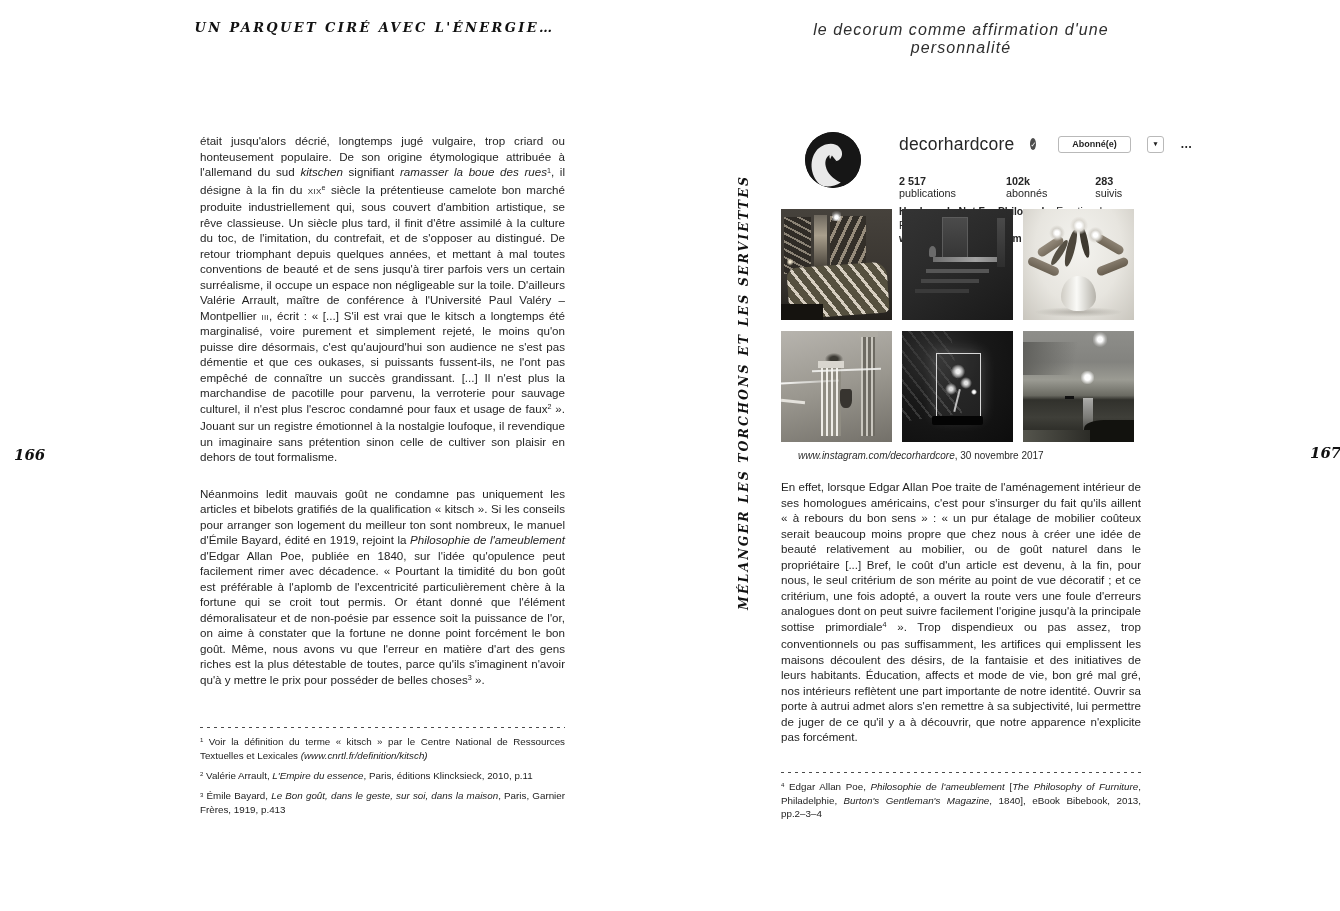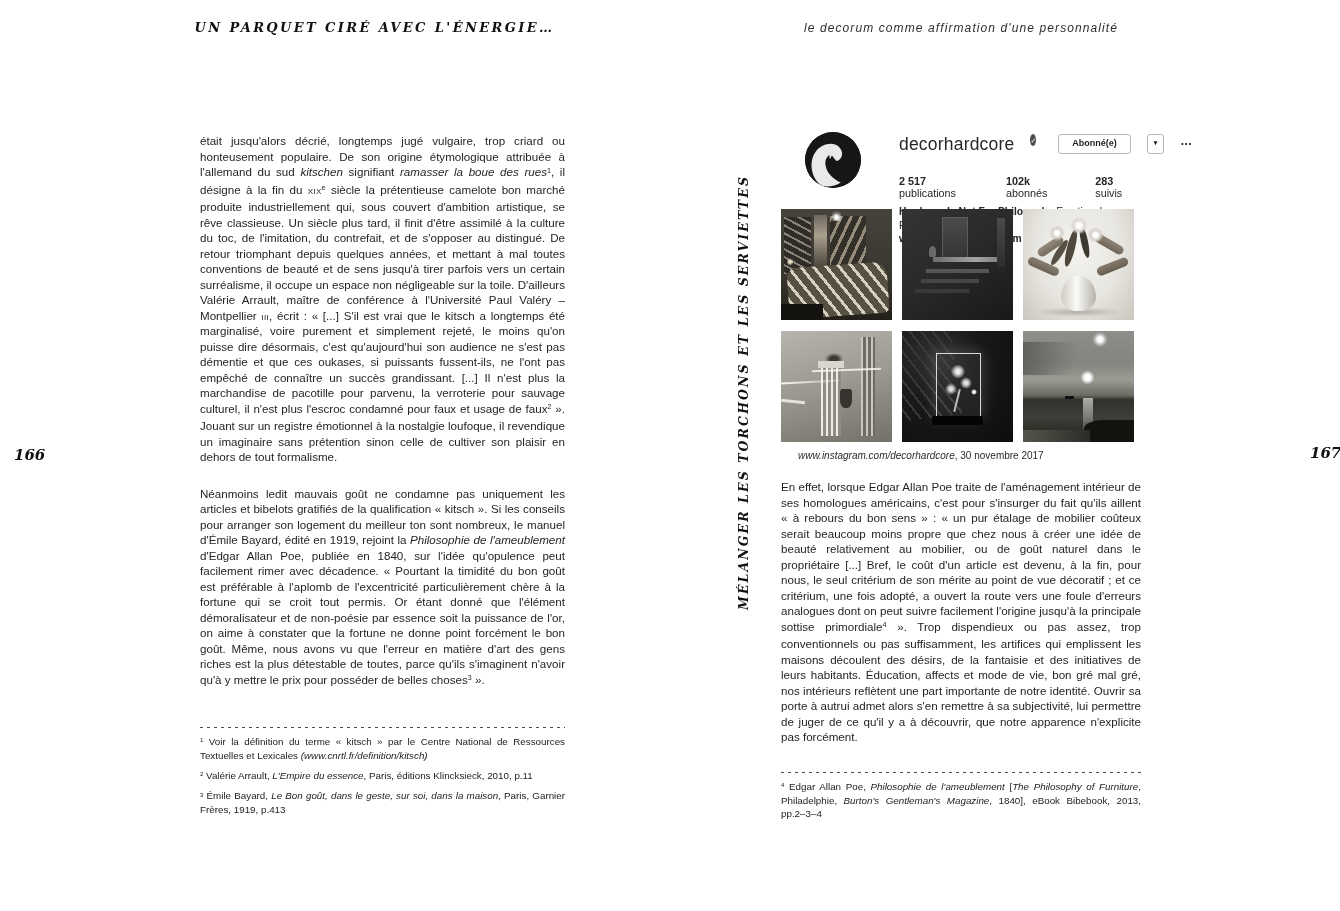--- a/index.html
+++ b/index.html
@@ -9,21 +9,21 @@
   
   .it{font-style:italic}
   .sup{font-size:.62em;position:relative;top:-.45em}
   .sc{font-variant:small-caps;letter-spacing:.3px}
 
   
   .hdr-left{position:absolute;left:192px;top:20px;width:365px;text-align:center;
     font-family:"DejaVu Serif",serif;font-style:italic;font-weight:700;font-size:13px;
     letter-spacing:2.4px;color:#111;}
   .hdr-right{position:absolute;left:781px;top:21px;width:360px;text-align:center;
-    font-style:italic;font-size:12px;letter-spacing:1.1px;color:#2e2e2e;}
+    font-style:italic;font-size:16px;letter-spacing:1.1px;color:#2e2e2e;}
 
   .pagenum{position:absolute;font-family:"DejaVu Serif",serif;font-style:italic;
     font-weight:700;font-size:15px;color:#111;}
   .pn-left{left:14px;top:446px;}
   .pn-right{left:1302px;top:444px;margin-left:8px;}
 
   
   .spine{position:absolute;left:589px;top:447px;width:310px;height:16px;text-align:center;
     transform:rotate(-90deg);font-family:"DejaVu Serif",serif;font-style:italic;font-weight:700;
     font-size:12.5px;letter-spacing:2.1px;white-space:nowrap;color:#111;}
@@ -44,21 +44,21 @@
   .fn-left{left:200px;top:736px;width:365px;}
   .fn-right{left:781px;top:781px;width:360px;}
   .fn{margin:0 0 7px 0;}
 
   
   .ig-profile{position:absolute;left:781px;top:130px;width:360px;height:72px;color:#262626;}
   .ig-avatar{position:absolute;left:24px;top:2px;width:56px;height:56px;border-radius:50%;
     overflow:hidden;background:#161616;}
   .ig-avatar svg{display:block;width:100%;height:100%;}
   .ig-info{position:absolute;left:118px;top:4px;width:242px;}
-  .ig-row1{display:flex;gap:16px;height:20px;}
+  .ig-row1{display:flex;align-items:center;gap:16px;height:20px;}
   .ig-username{font-size:17.5px;font-weight:400;color:#262626;letter-spacing:.2px;}
   .ig-verified{display:inline-flex;align-items:center;justify-content:center;width:12px;height:12px;
     border-radius:50%;background:#4d4d4d;color:#fff;font-size:7px;line-height:1;}
   .ig-btn{font-size:9px;font-weight:700;border:1px solid #b9b9b9;border-radius:3px;
     padding:2.5px 13px;color:#1f1f1f;background:#fff;margin-left:6px;cursor:default;}
   .ig-btn-chev{font-size:7px;font-weight:700;border:1px solid #b9b9b9;border-radius:3px;
     padding:3.5px 6px;color:#1f1f1f;background:#fff;}
   .ig-more{font-size:12px;font-weight:700;letter-spacing:1px;color:#262626;}
   .ig-stats{display:flex;gap:24px;margin-top:21px;font-size:10.8px;color:#262626;}
   .ig-stats .num{font-weight:700;}

